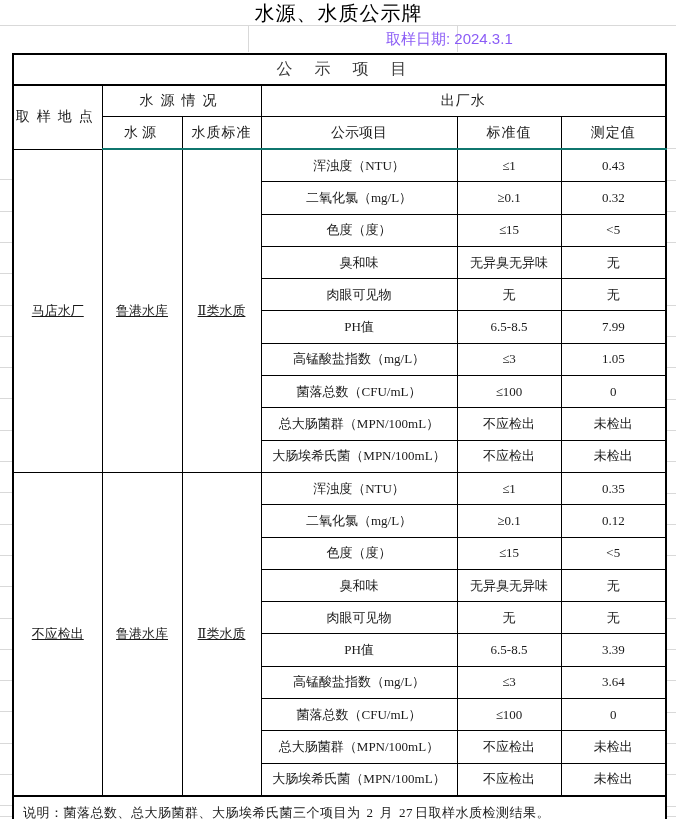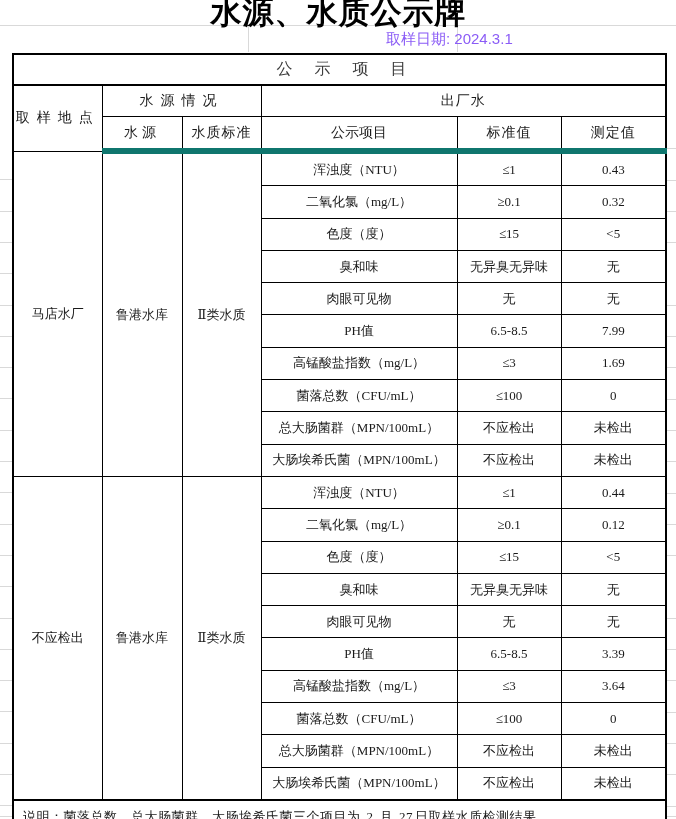--- a/index.html
+++ b/index.html
@@ -8,21 +8,21 @@
     font-family:"Liberation Serif","DejaVu Serif",serif;color:#1a1a1a;
     overflow:hidden;
   }
   
   .gl{position:absolute;background:#d9d9d9;}
   .gl-strip{position:absolute;background:repeating-linear-gradient(
       to bottom,transparent 0,transparent 30.3px,#d9d9d9 30.3px,#d9d9d9 31.3px);}
   
   .title{
     position:absolute;top:0;left:12px;width:653px;height:26px;
-    text-align:center;font-size:31px;font-weight:bold;letter-spacing:1px;
+    text-align:center;font-size:20px;font-weight:normal;letter-spacing:1px;
     color:#000;line-height:26px;
   }
   .sample-date{
     position:absolute;top:30px;left:386px;font-size:15px;
     font-family:"Liberation Sans","DejaVu Sans",sans-serif;color:#8b5cf6;
   }
   
   table.notice{
     position:absolute;top:53px;left:12px;width:653px;
     border-collapse:collapse;table-layout:fixed;background:#fff;
@@ -30,26 +30,26 @@
   table.notice td{
     border:1px solid #000;text-align:center;vertical-align:middle;
     font-size:13px;padding:0;overflow:hidden;white-space:nowrap;
   }
   table.notice{border:2px solid #000;}
   tr.banner-row td{
     height:29px;font-size:16px;color:#3d3d3d;
     letter-spacing:22px;padding-left:26px;border-bottom:2px solid #000;
   }
   tr.h1 td{height:30px;font-size:14px;}
-  tr.h2 td{height:31px;font-size:14px;border-bottom:6px solid #0f766e;}
+  tr.h2 td{height:31px;font-size:14px;border-bottom:2px solid #0f766e;}
   .ls7{letter-spacing:7px;padding-left:7px;margin-top:10px;}
   .ls4{letter-spacing:4px;padding-left:4px;}
   .ls1{letter-spacing:1px;padding-left:1px;}
   tr.data-row td{height:31.3px;}
-  td.plant-cell{font-size:13px;}
+  td.plant-cell{font-size:13px;text-decoration:underline;}
   tr.note-row td{
     height:33px;text-align:left;padding-left:9px;font-size:13px;
     border-top:2px solid #000;letter-spacing:0.5px;
   }
   .fill{border-bottom:1px solid #1a1a1a;padding:0 6px;}
   .fill-day{border-bottom:1px solid #1a1a1a;padding:0 2px 0 6px;}
 </style>
 </head>
 <body>
 
@@ -120,21 +120,21 @@
       <td>无</td>
     </tr>
     <tr class="data-row">
       <td>PH值</td>
       <td>6.5-8.5</td>
       <td>7.99</td>
     </tr>
     <tr class="data-row">
       <td>高锰酸盐指数（mg/L）</td>
       <td>≤3</td>
-      <td>1.69</td>
+      <td>1.05</td>
     </tr>
     <tr class="data-row">
       <td>菌落总数（CFU/mL）</td>
       <td>≤100</td>
       <td>0</td>
     </tr>
     <tr class="data-row">
       <td>总大肠菌群（MPN/100mL）</td>
       <td>不应检出</td>
       <td>未检出</td>
@@ -144,21 +144,21 @@
       <td>不应检出</td>
       <td>未检出</td>
     </tr>
 
     <tr class="data-row">
       <td rowspan="10" class="plant-cell">不应检出</td>
       <td rowspan="10" class="plant-cell">鲁港水库</td>
       <td rowspan="10" class="plant-cell">Ⅱ类水质</td>
       <td>浑浊度（NTU）</td>
       <td>≤1</td>
-      <td>0.44</td>
+      <td>0.35</td>
     </tr>
     <tr class="data-row">
       <td>二氧化氯（mg/L）</td>
       <td>≥0.1</td>
       <td>0.12</td>
     </tr>
     <tr class="data-row">
       <td>色度（度）</td>
       <td>≤15</td>
       <td>&lt;5</td>

